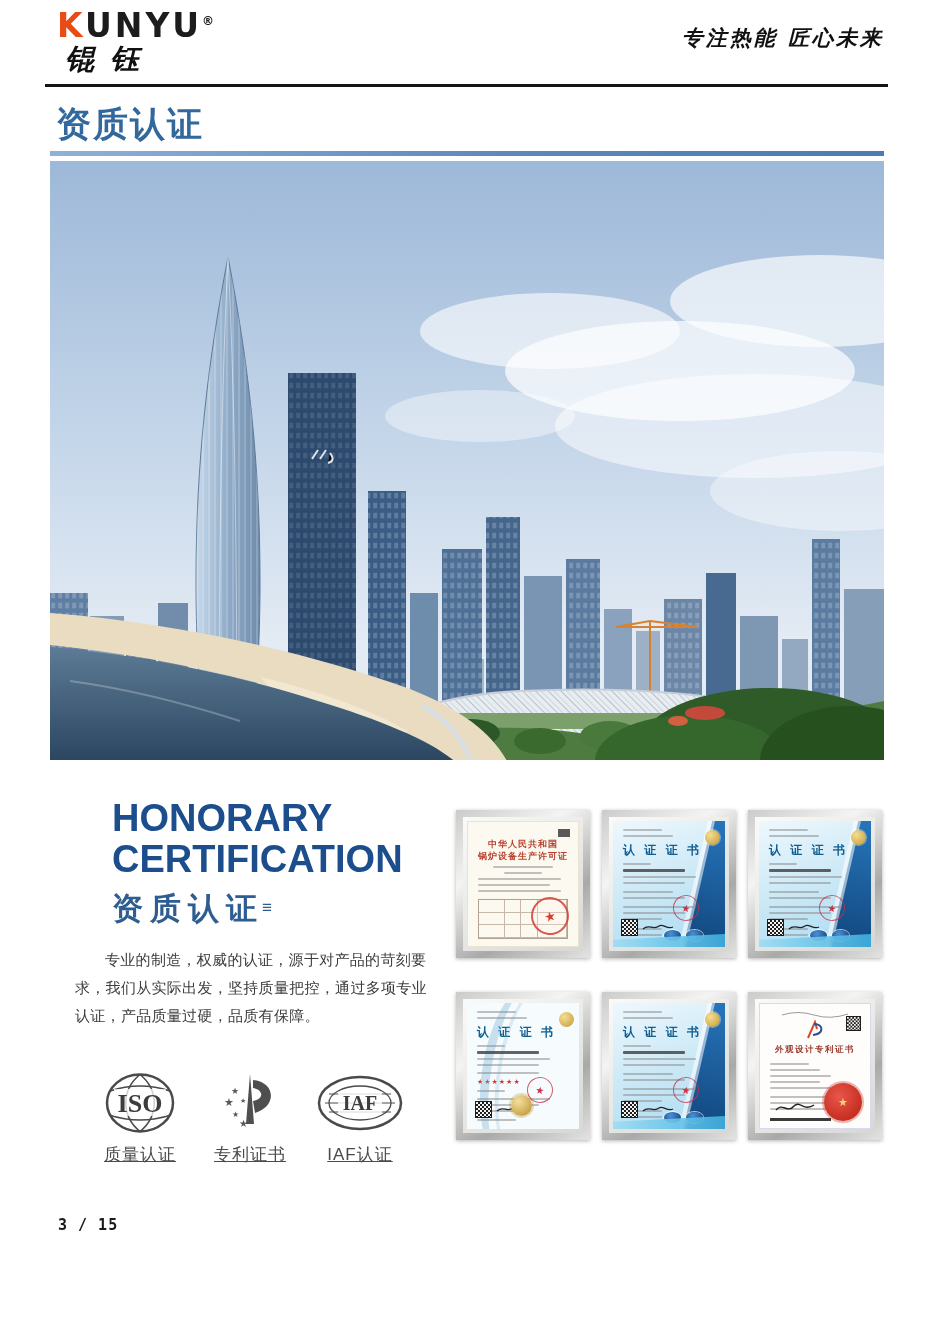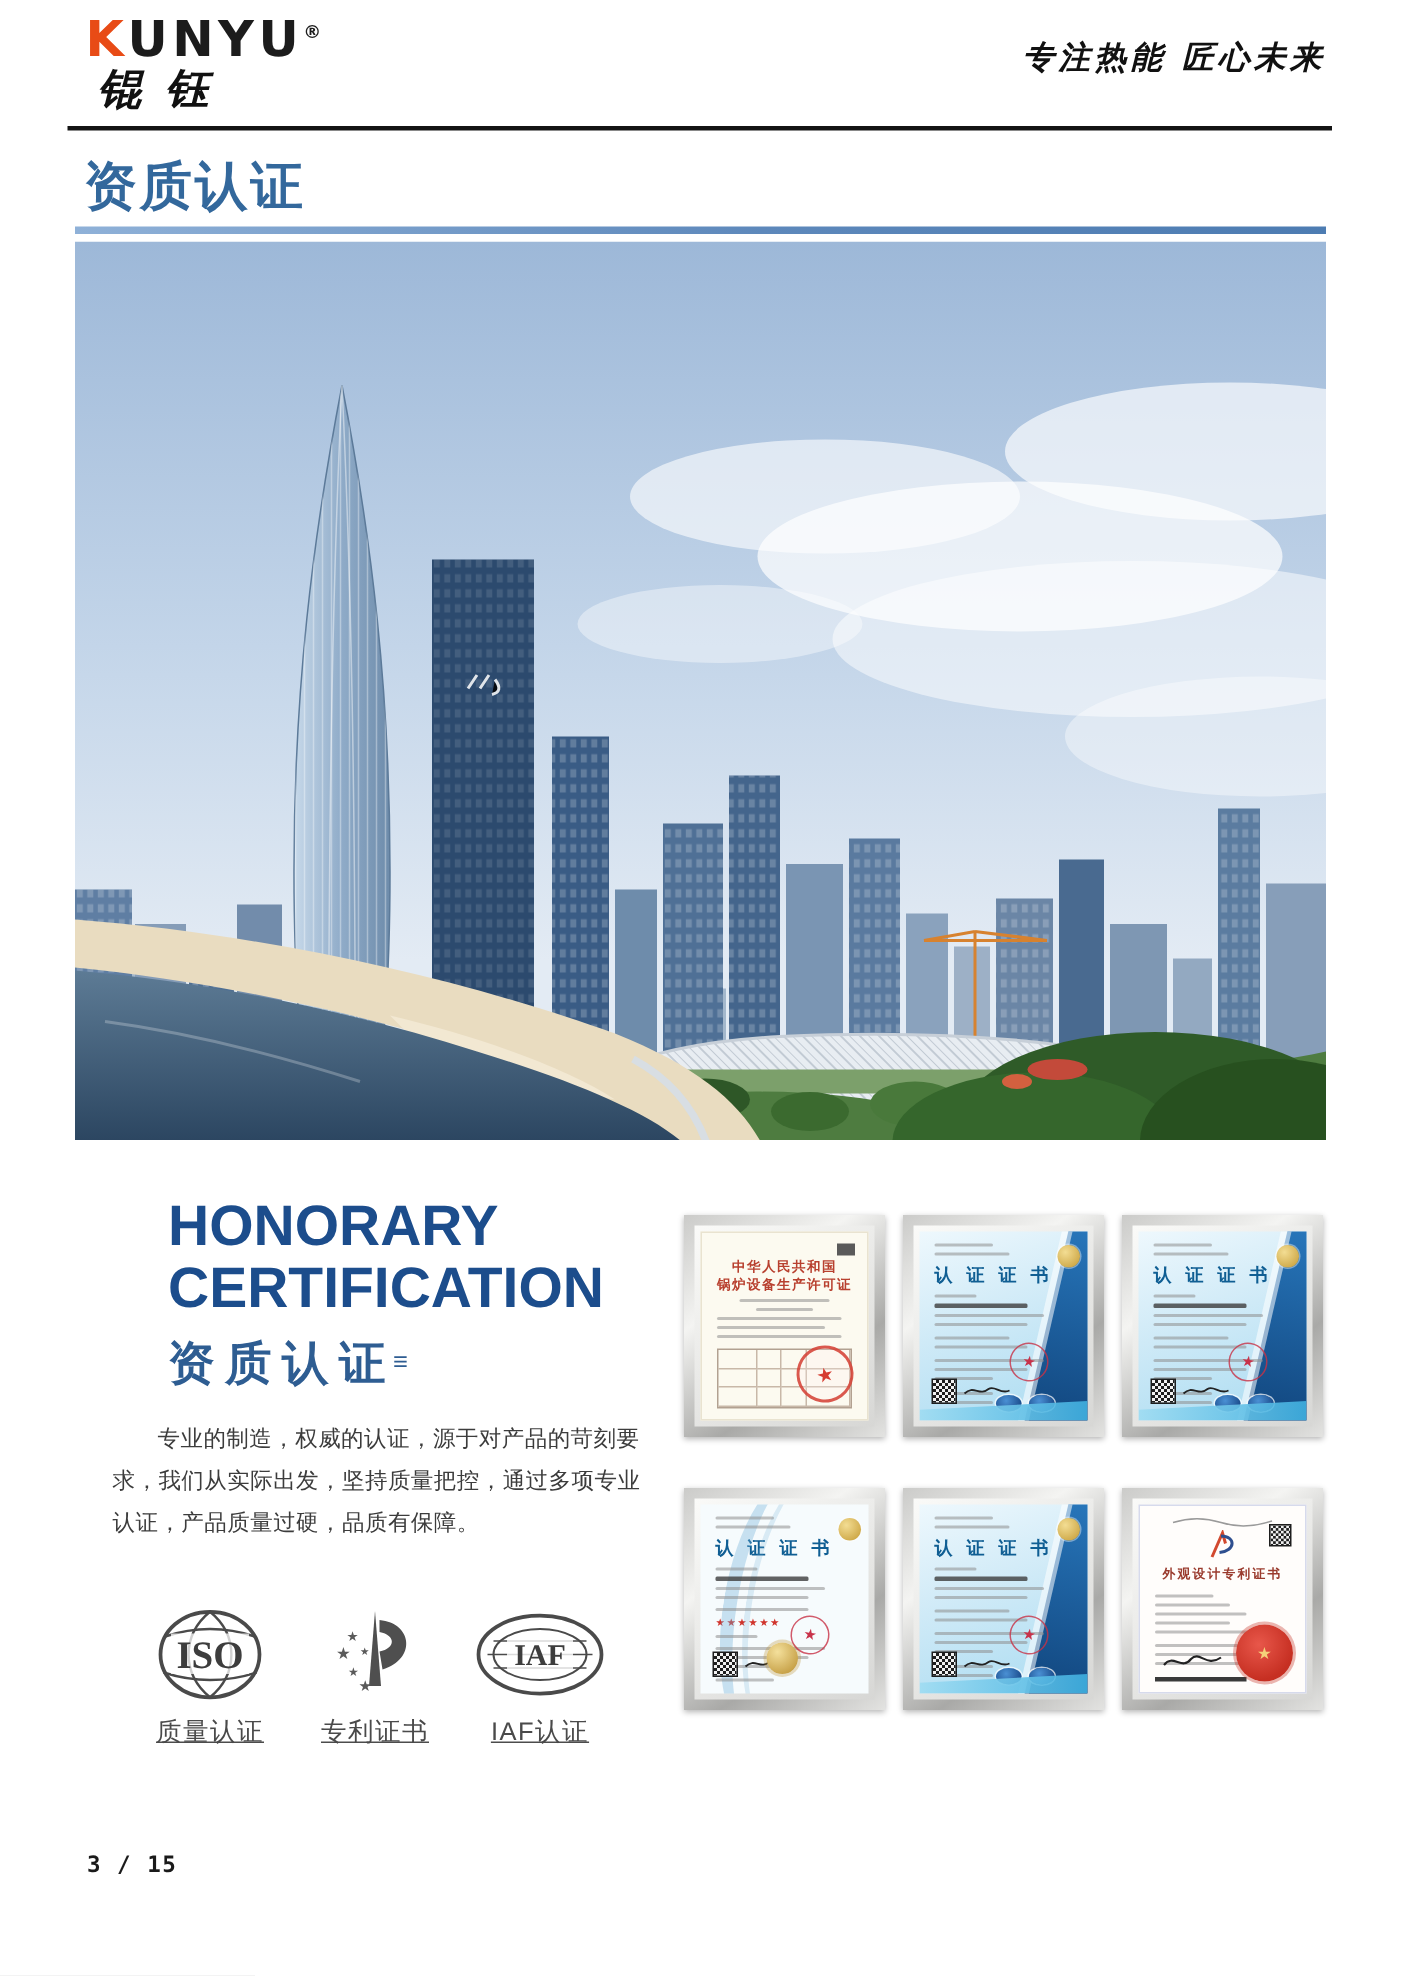--- a/index.html
+++ b/index.html
@@ -81,21 +81,21 @@
   .p-patent{background:#fffdfb;border:1px solid #d6daec;}
   .pat-deco{display:block;margin:6px auto 0;}
   .pat-qr{position:absolute;top:12px;right:9px;width:13px;height:13px;background:repeating-conic-gradient(#1e1e1e 0% 25%,#f2f2f2 0% 50%) 0 0/3.5px 3.5px;border:1px solid #1e1e1e;}
   .pat-logo{display:block;margin:2px auto 0;}
   .pat-title{margin-top:4px;text-align:center;color:#9a3b2e;font-weight:bold;font-size:8.5px;letter-spacing:1.5px;}
   .pbar{height:3px;background:#3a3a3a;width:55%;margin:8px 0 0 10px;}
   .bigseal{position:absolute;right:8px;bottom:7px;width:38px;height:38px;border-radius:50%;background:radial-gradient(circle at 40% 35%,#e8574a,#c62f22 70%);box-shadow:0 0 0 2px rgba(198,47,34,.35);display:flex;align-items:center;justify-content:center;color:#f4d27a;font-size:11px;}
   .pat-sig{position:absolute;left:14px;bottom:12px;}
 
   
-  .pagenum{position:absolute;left:58px;top:1216px;font-family:"DejaVu Sans Mono",monospace;font-size:15px;font-weight:bold;color:#1a1a1a;letter-spacing:1px;margin-top:18px;}
+  .pagenum{position:absolute;left:58px;top:1216px;font-family:"DejaVu Sans Mono",monospace;font-size:15px;font-weight:bold;color:#1a1a1a;letter-spacing:1px;}
 </style>
 </head>
 <body>
 
 <div class="page">
 
   <div class="logo">
     <div class="logo-en"><span class="k">K</span><span>UNYU</span><span class="logo-reg">®</span></div>
     <div class="logo-cn">锟钰</div>
   </div>

